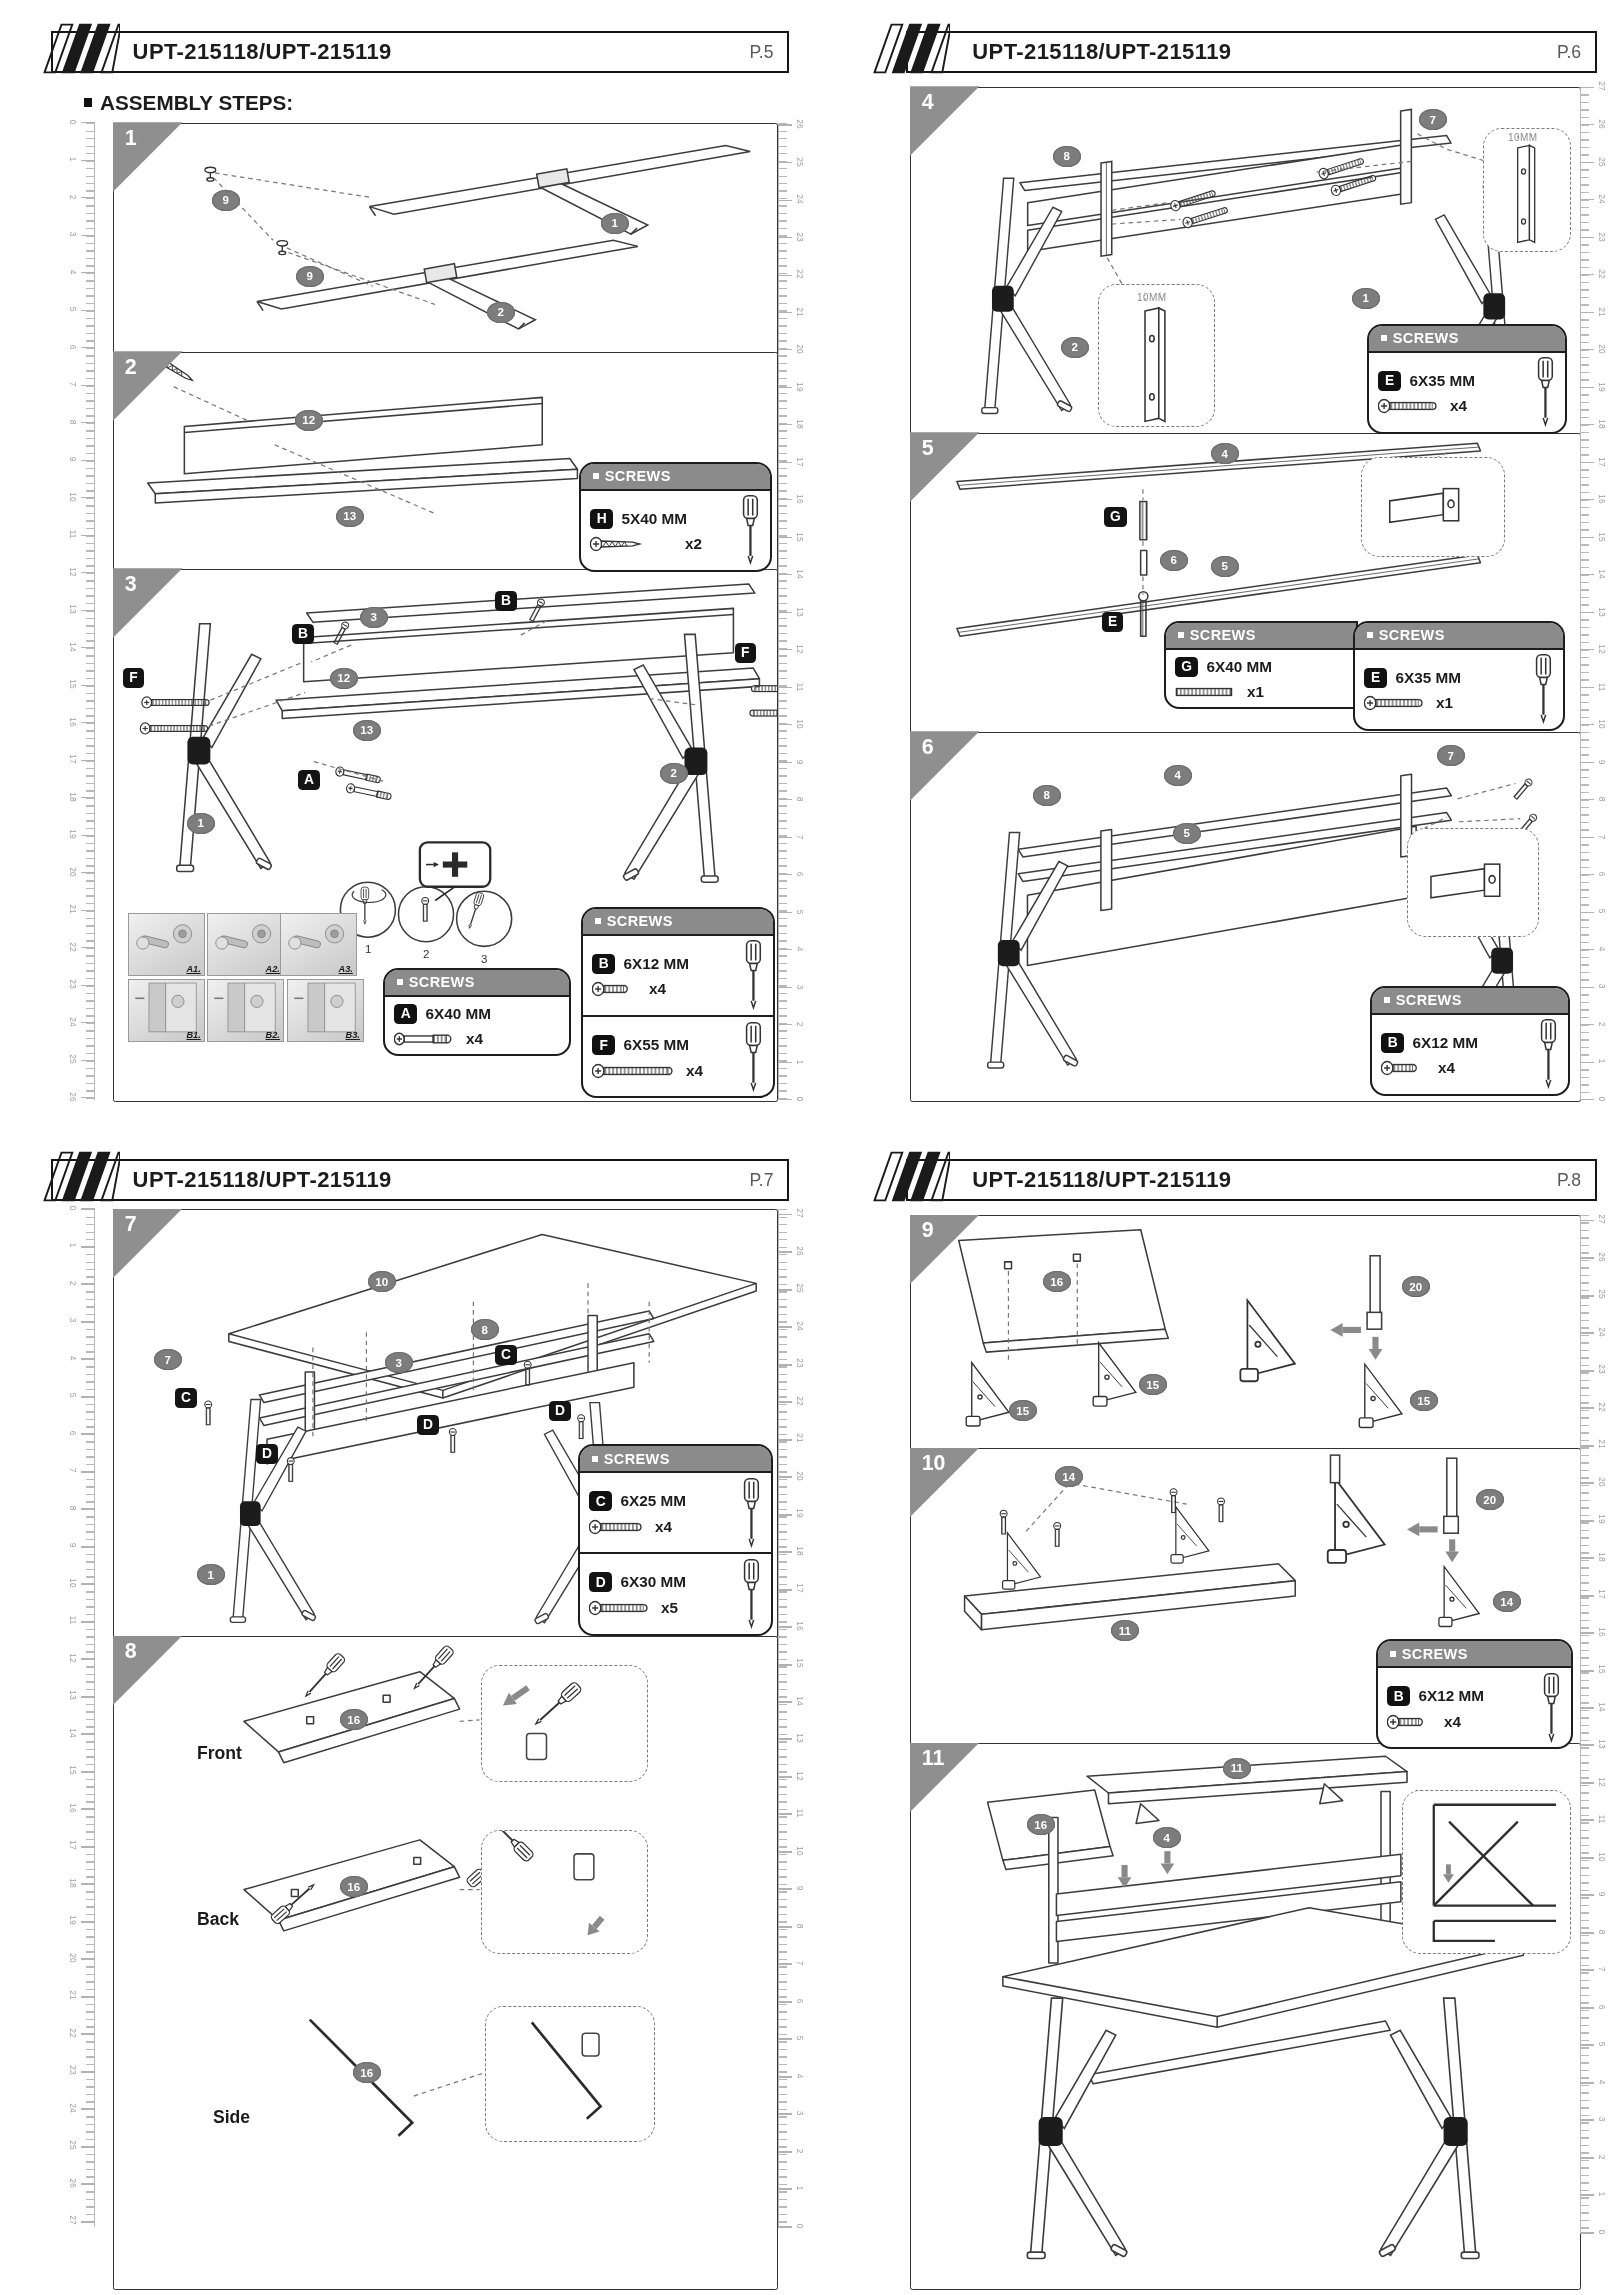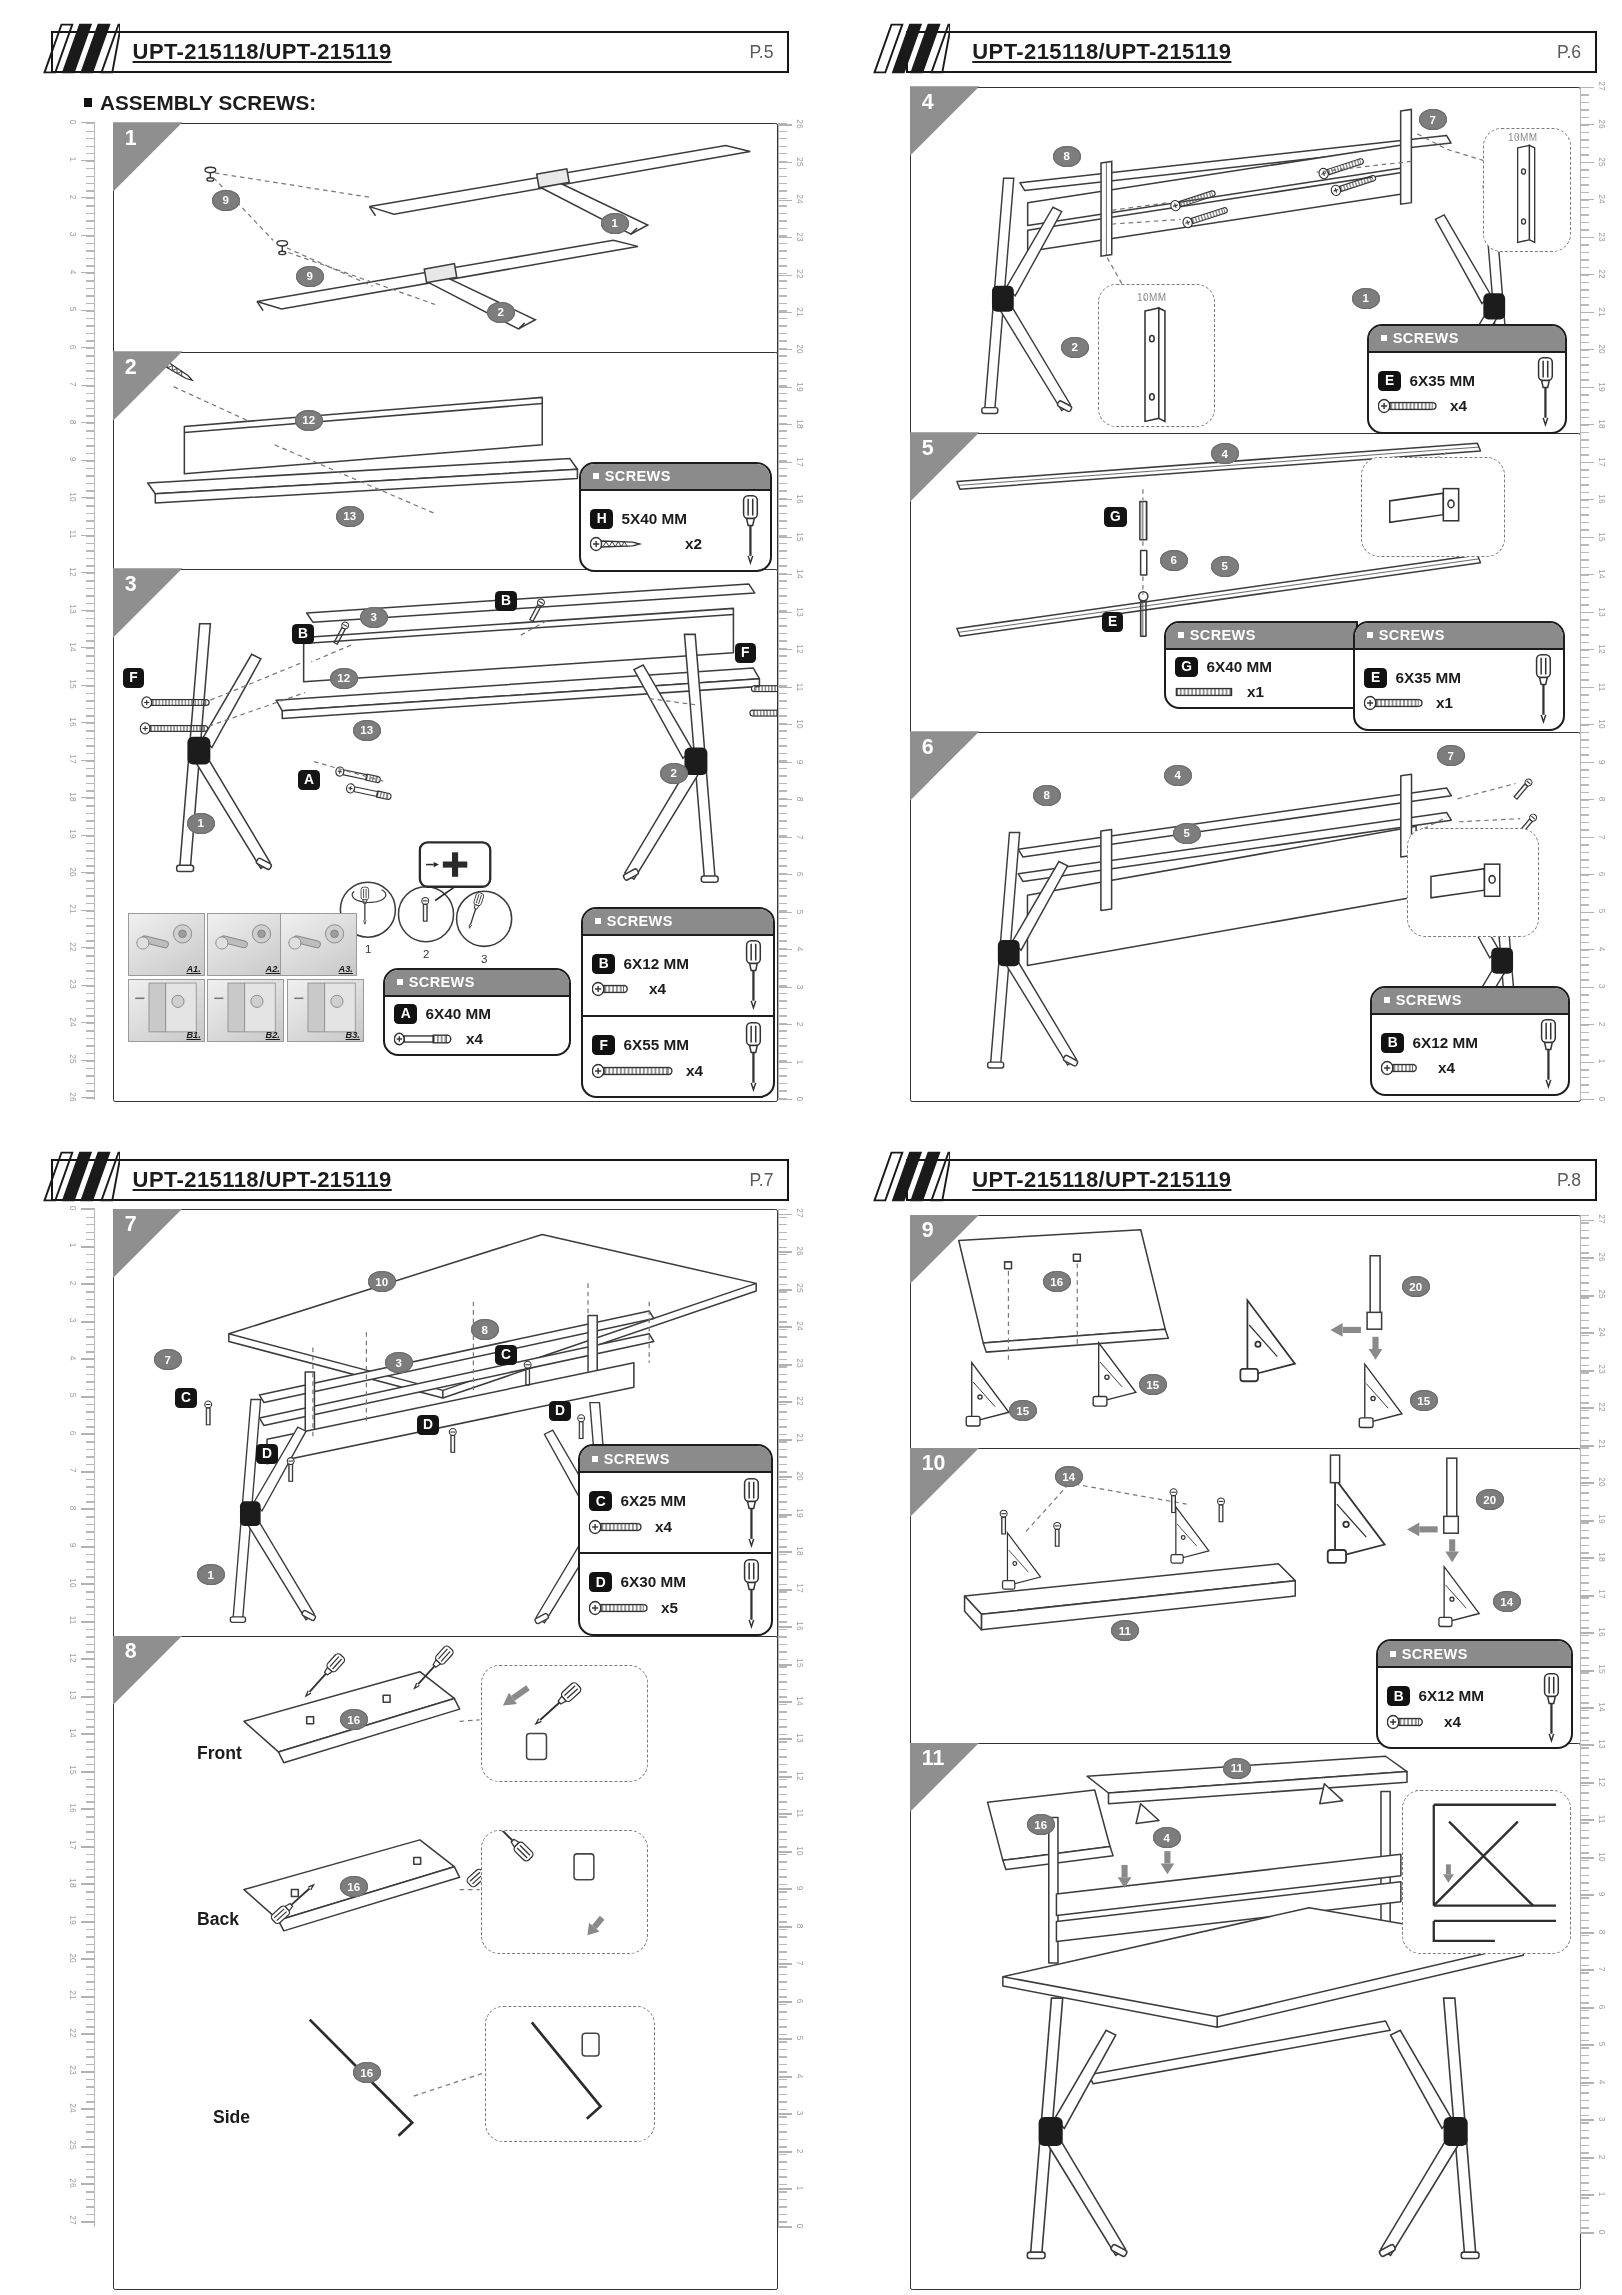--- a/index.html
+++ b/index.html
@@ -1,18 +1,18 @@
 <!DOCTYPE html>
 <html style="font-size:12.2px"><head>
 <meta charset="utf-8">
 <style>
   html,body{margin:0;padding:0;background:#fff;}
   body{width:1623px;height:2295px;position:relative;font-family:"Liberation Sans",sans-serif;color:#1c1c1c;}
   .page{position:absolute;}
-  .hdr-box{position:absolute;border:2.3px solid #161616;background:#fff;display:flex;align-items:center;text-decoration:underline;}
+  .hdr-box{position:absolute;border:2.3px solid #161616;background:#fff;display:flex;align-items:center;}
   .hatch{position:absolute;z-index:2;}
   .title{font-weight:700;font-size:22px;letter-spacing:0.4px;margin-left:80px;white-space:nowrap;}
   .pageno{position:absolute;right:13.8px;top:50%;transform:translateY(-50%);font-size:17.6px;color:#5a5a5a;}
   .heading{position:absolute;font-weight:700;font-size:20.7px;display:flex;align-items:center;}
   .blk{width:8.4px;height:8.4px;background:#111;display:inline-block;margin-right:7.7px;}
   .step{position:absolute;background:#fff;border:1.9px solid #323232;border-radius:2.3px;}
   .art{position:absolute;inset:0;width:100%;height:100%;}
   .art .dsh{stroke:#787878;stroke-dasharray:6 5;fill:none;stroke-width:1.6;}
   .tri{position:absolute;left:-1.5px;top:-1.5px;width:70px;height:70px;background:#8f8f8f;clip-path:polygon(0 0,100% 0,0 100%);}
   .tri span{position:absolute;left:12.2px;top:3.8px;color:#fff;font-weight:700;font-size:21.4px;}
@@ -189,21 +189,21 @@
       <polygon points="72,2 86,2 64,64 50,64" fill="#1a1a1a"></polygon>
         <polygon points="98,2 100,2 100,10 90,64 76,64"></polygon>
     </g>
   </svg>
   <div class="hdr-box" style="left:4.6px;right:10.7px;top:20px;height:38px;">
     <span class="title">UPT-215118/UPT-215119</span>
     <span class="pageno">P.5</span>
   </div>
   <div class="heading" style="left:38px;top:80px;">
     <span class="blk"></span>
-    <span>ASSEMBLY SCREWS:</span>
+    <span>ASSEMBLY STEPS:</span>
   </div>
   <div class="ruler ruler-left" style="left:26px;top:112px;height:977px;">
       <i class="tkM" style="top: -0.8px;"></i>
       <span class="rlab" style="top: -6.1px;">0</span>
       <i class="tkM" style="top: 37px;"></i>
       <span class="rlab" style="top: 31px;">1</span>
       <i class="tkM" style="top: 74px;"></i>
       <span class="rlab" style="top: 69px;">2</span>
       <i class="tkM" style="top: 112px;"></i>
       <span class="rlab" style="top: 106px;">3</span>

